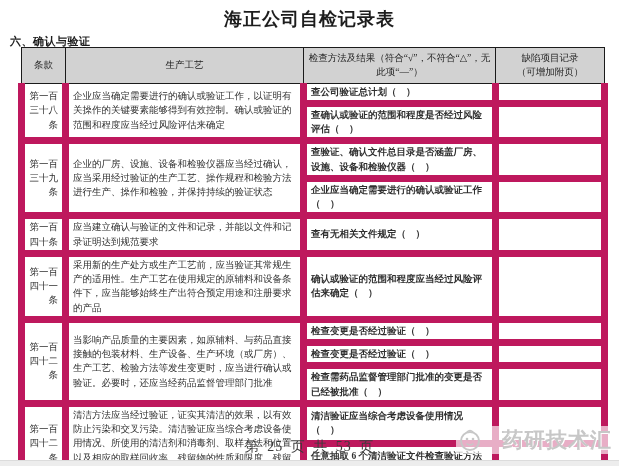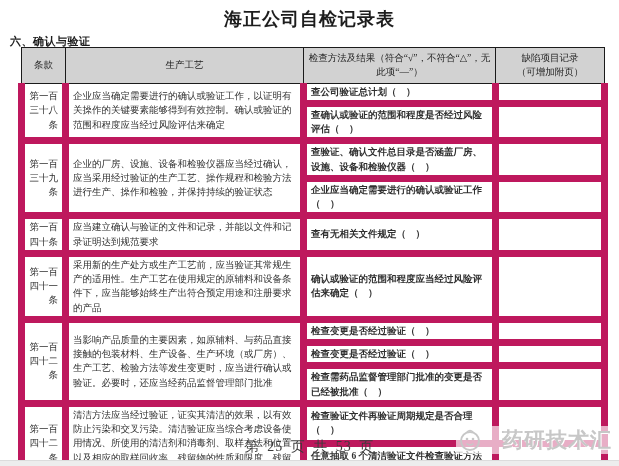--- a/index.html
+++ b/index.html
@@ -145,21 +145,21 @@
         <td class="check-cell">检查变更是否经过验证（　）</td>
         <td class="defect-cell"></td>
       </tr>
       <tr>
         <td class="check-cell">检查需药品监督管理部门批准的变更是否已经被批准（　）</td>
         <td class="defect-cell"></td>
       </tr>
       <tr class="clause-start">
         <td class="clause-cell" rowspan="2">第一百四十二条</td>
         <td class="content-cell" rowspan="2">清洁方法应当经过验证，证实其清洁的效果，以有效防止污染和交叉污染。清洁验证应当综合考虑设备使用情况、所使用的清洁剂和消毒剂、取样方法和位置以及相应的取样回收率、残留物的性质和限度、残留物检验方法的灵敏度等因素</td>
-        <td class="check-cell">检查验证文件再验证周期规定是否合理（　）</td>
+        <td class="check-cell">清洁验证应当综合考虑设备使用情况（　）</td>
         <td class="defect-cell"></td>
       </tr>
       <tr>
         <td class="check-cell">任意抽取 6 个清洁验证文件检查验证方法是否符合规范规定的验证原则（　）</td>
         <td class="defect-cell"></td>
       </tr>
       <tr class="clause-start">
         <td class="clause-cell" rowspan="1">第一百四十四条</td>
         <td class="content-cell" rowspan="1">确认和验证不是一次性的行为。首次确认或验证后，应当根据产品质量回顾分析情况进行再确认或再验证。关键的生产工艺和操作规程应当定期进行再验证，确保其能够达到预期结果</td>
         <td class="check-cell">检查验证文件再验证周期规定是否合理（　）</td>

